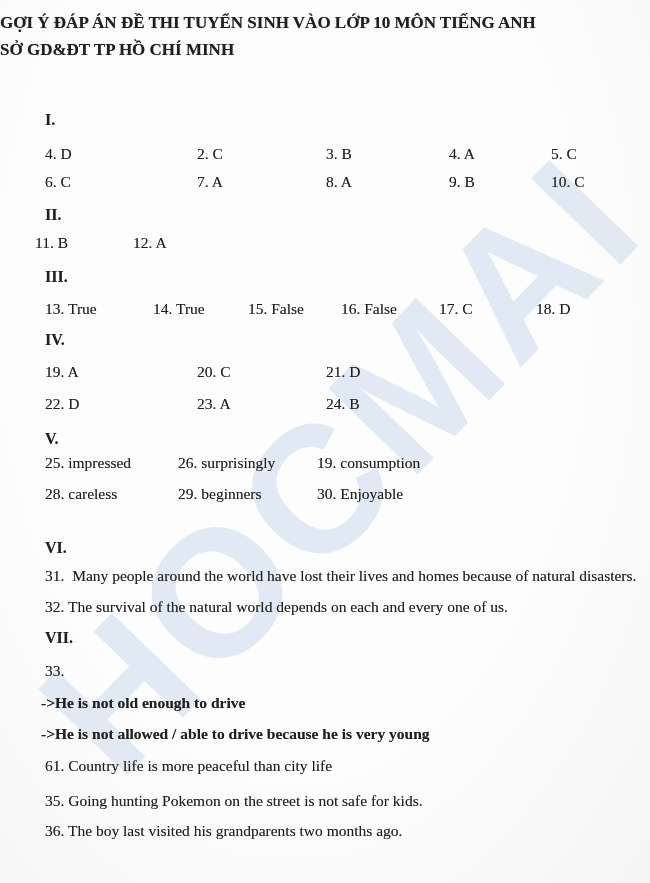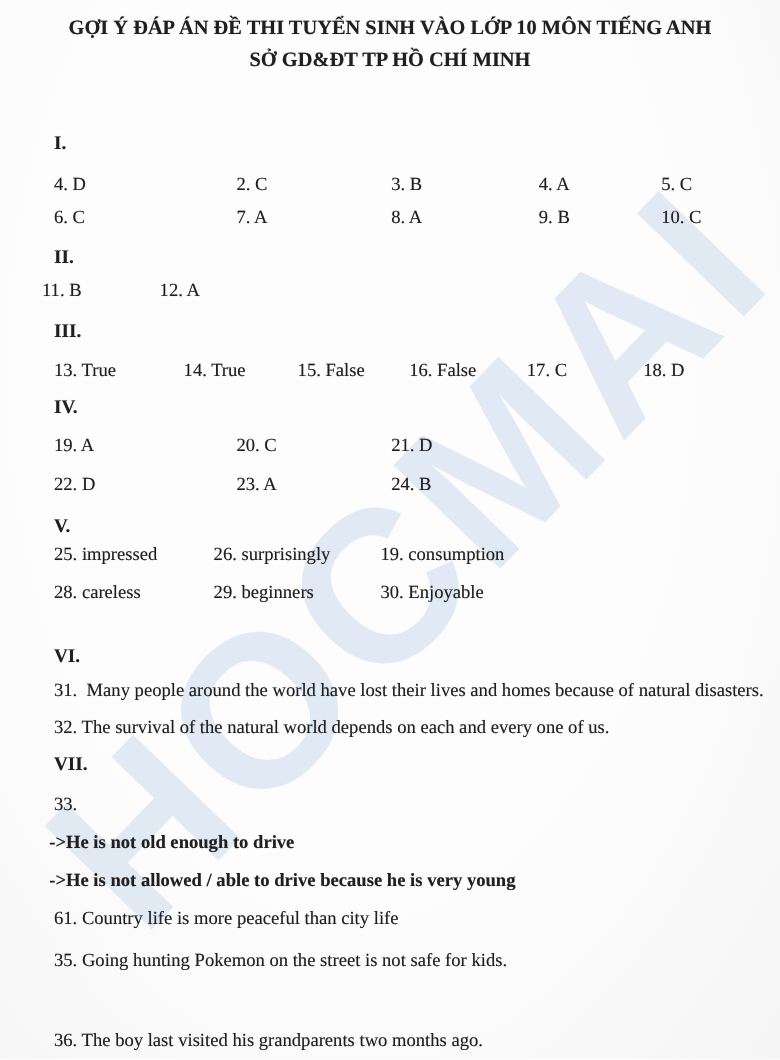--- a/index.html
+++ b/index.html
@@ -25,21 +25,20 @@
     letter-spacing: 6px;
     color: #dfe8f3;
     opacity: 0.9;
     white-space: nowrap;
     z-index: 0;
     user-select: none;
   }
   .content { position: absolute; inset: 0; z-index: 1; }
   .tline {
     position: absolute; left: 0; width: 100%;
-    text-align: center;
     font-weight: bold; font-size: 17px;
     white-space: pre;
     text-shadow: 0 0 0.7px rgba(40,40,40,0.55);
   }
   .line, .cell {
     font-size: 15.5px;
     line-height: 20px;
     white-space: pre;
     text-shadow: 0 0 0.6px rgba(50,50,50,0.5);
   }
@@ -130,16 +129,16 @@
     <div class="line hdr" style="top:538px">VI.</div>
     <div class="line" style="top:566px">31.  Many people around the world have lost their lives and homes because of natural disasters.</div>
     <div class="line" style="top:597px">32. The survival of the natural world depends on each and every one of us.</div>
 
     <div class="line hdr" style="top:628px">VII.</div>
     <div class="line" style="top:661px">33.</div>
     <div class="line arrow" style="top:693px">-&gt;He is not old enough to drive</div>
     <div class="line arrow" style="top:724px">-&gt;He is not allowed / able to drive because he is very young</div>
     <div class="line" style="top:756px">61. Country life is more peaceful than city life</div>
     <div class="line" style="top:791px">35. Going hunting Pokemon on the street is not safe for kids.</div>
-    <div class="line" style="top:858px">36. The boy last visited his grandparents two months ago.</div>
+    <div class="line" style="top:821px">36. The boy last visited his grandparents two months ago.</div>
 
   </div>
 </div>
 
 </body></html>

